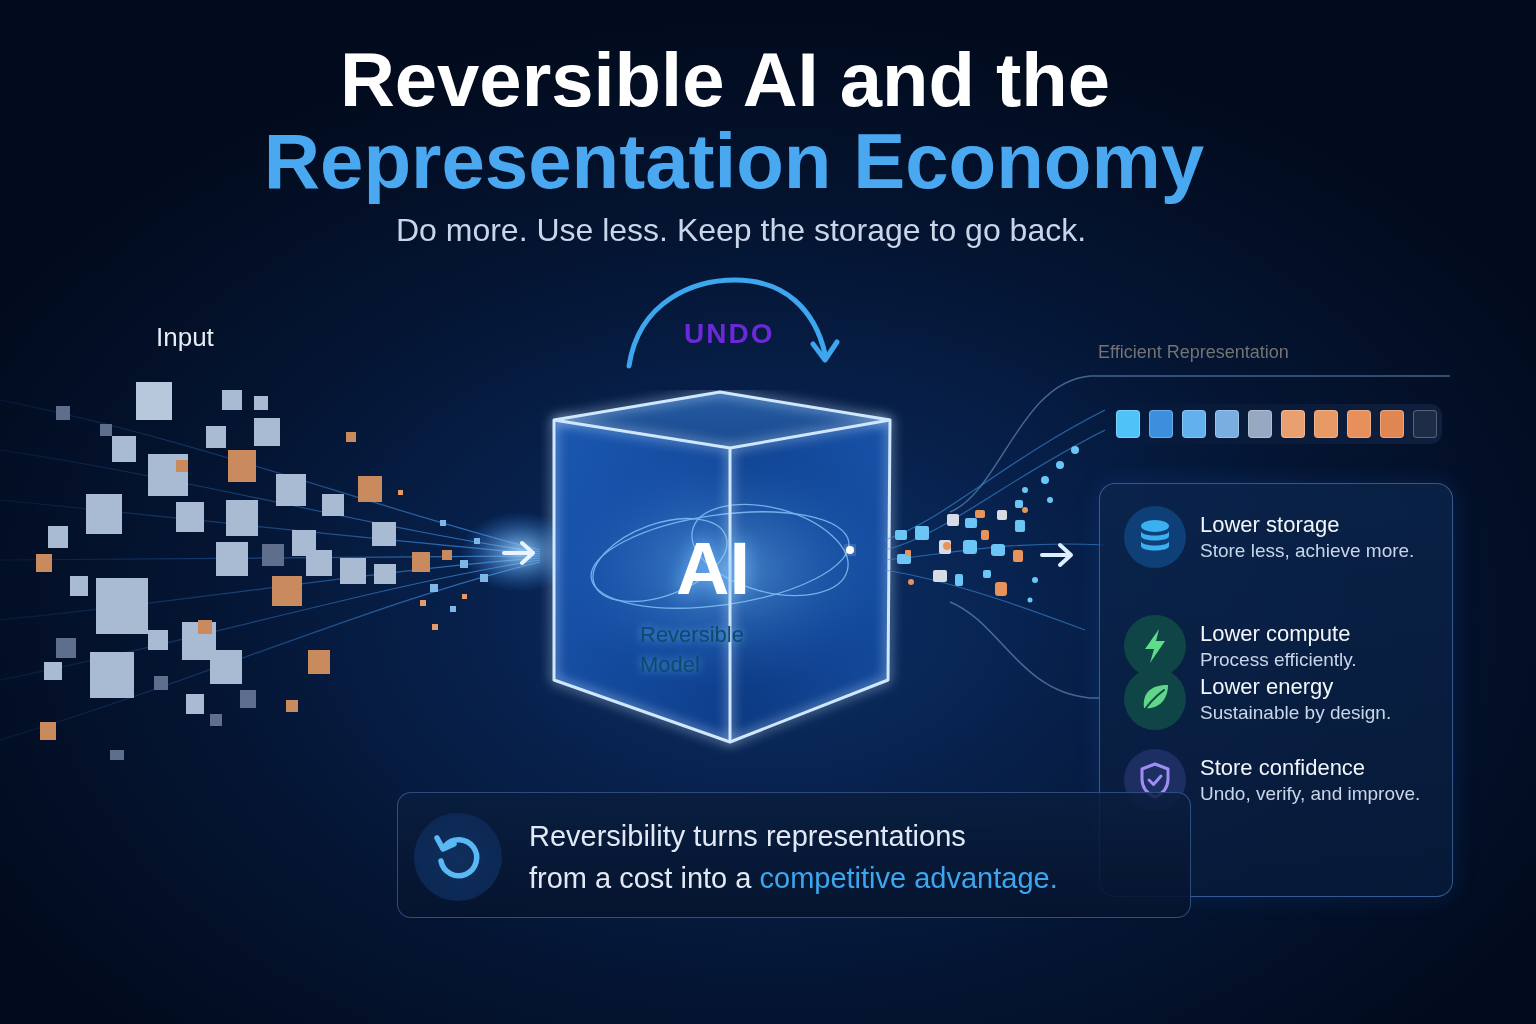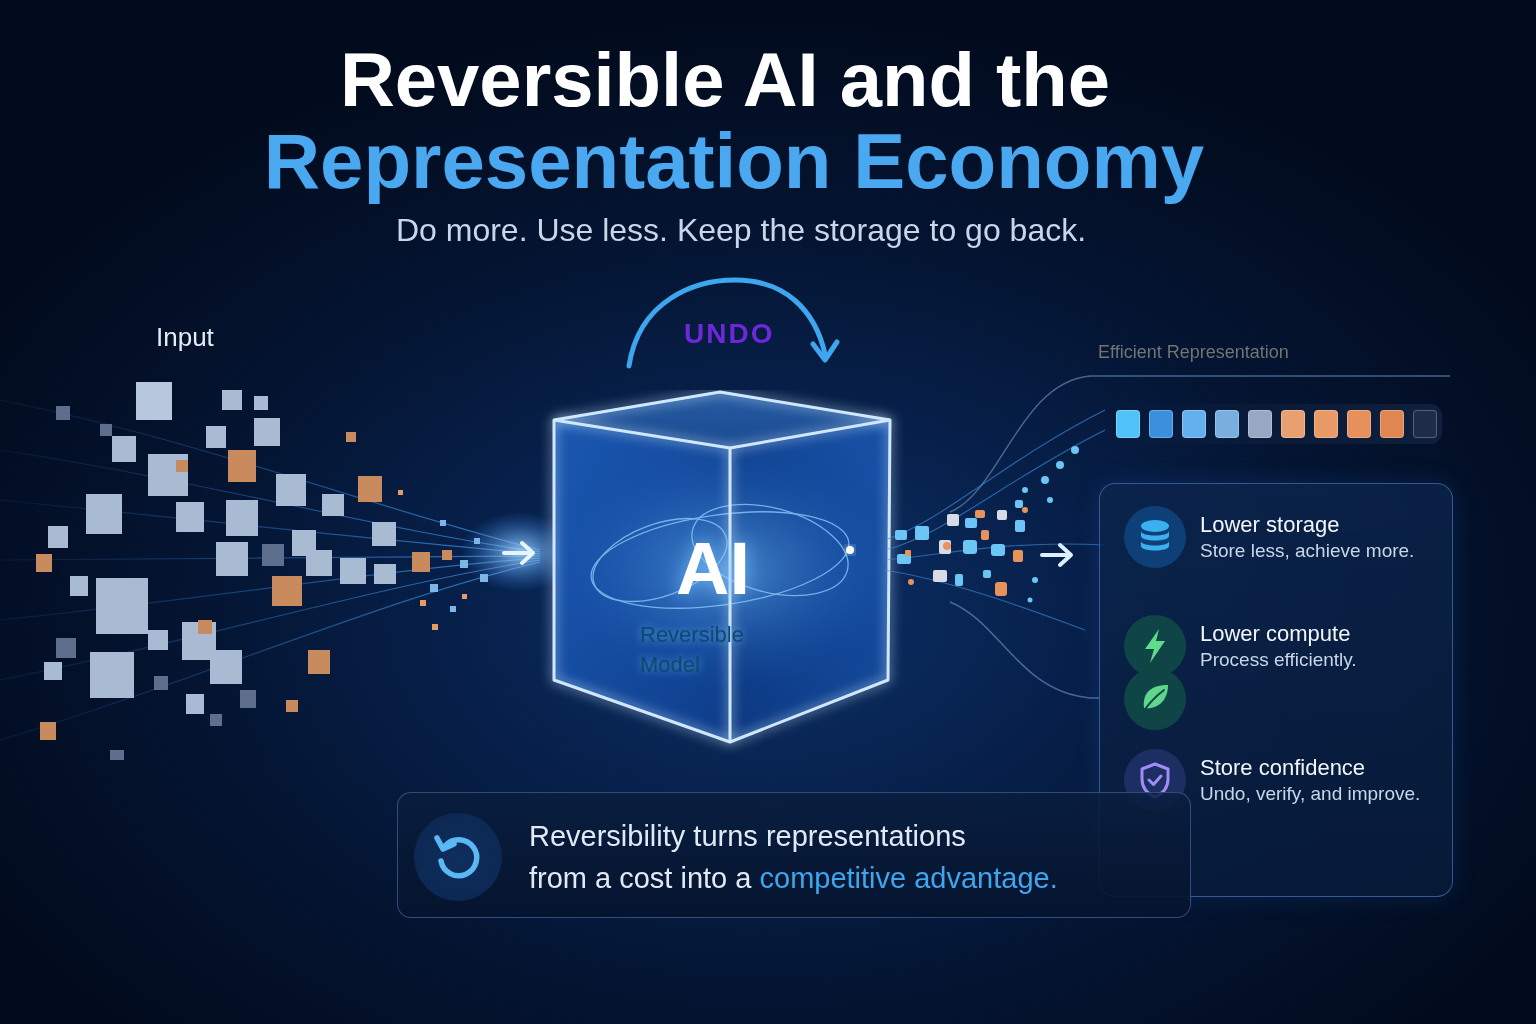--- a/index.html
+++ b/index.html
@@ -361,20 +361,24 @@
       <div class="b-desc">Process efficiently.</div>
     </div>
   </div>
   <div class="benefit" style="top:184px;">
     <div class="icon-circle" style="background:#0f4546;">
       <svg width="34" height="34" viewBox="0 0 34 34">
         <path d="M30 3 C14 3 4 10 6 26 C20 28 30 18 30 3 Z" fill="#5fd68a"></path>
         <path d="M4 32 C10 22 18 14 26 8" stroke="#0f4546" stroke-width="2" fill="none" stroke-linecap="round"></path>
       </svg>
     </div>
+    <div>
+      <div class="b-title">Lower energy</div>
+      <div class="b-desc">Sustainable by design.</div>
+    </div>
   </div>
   <div class="benefit" style="top:265px;">
     <div class="icon-circle" style="background:#1d2e62;">
       <svg width="32" height="38" viewBox="0 0 32 38">
         <path d="M16 3 L29 8 V18 C29 27 23 33 16 36 C9 33 3 27 3 18 V8 Z" fill="none" stroke="#a08cf5" stroke-width="3" stroke-linejoin="round"></path>
         <path d="M10 19 L14.5 23.5 L22 15" stroke="#a08cf5" stroke-width="3" fill="none" stroke-linecap="round" stroke-linejoin="round"></path>
       </svg>
     </div>
     <div>
       <div class="b-title">Store confidence</div>

